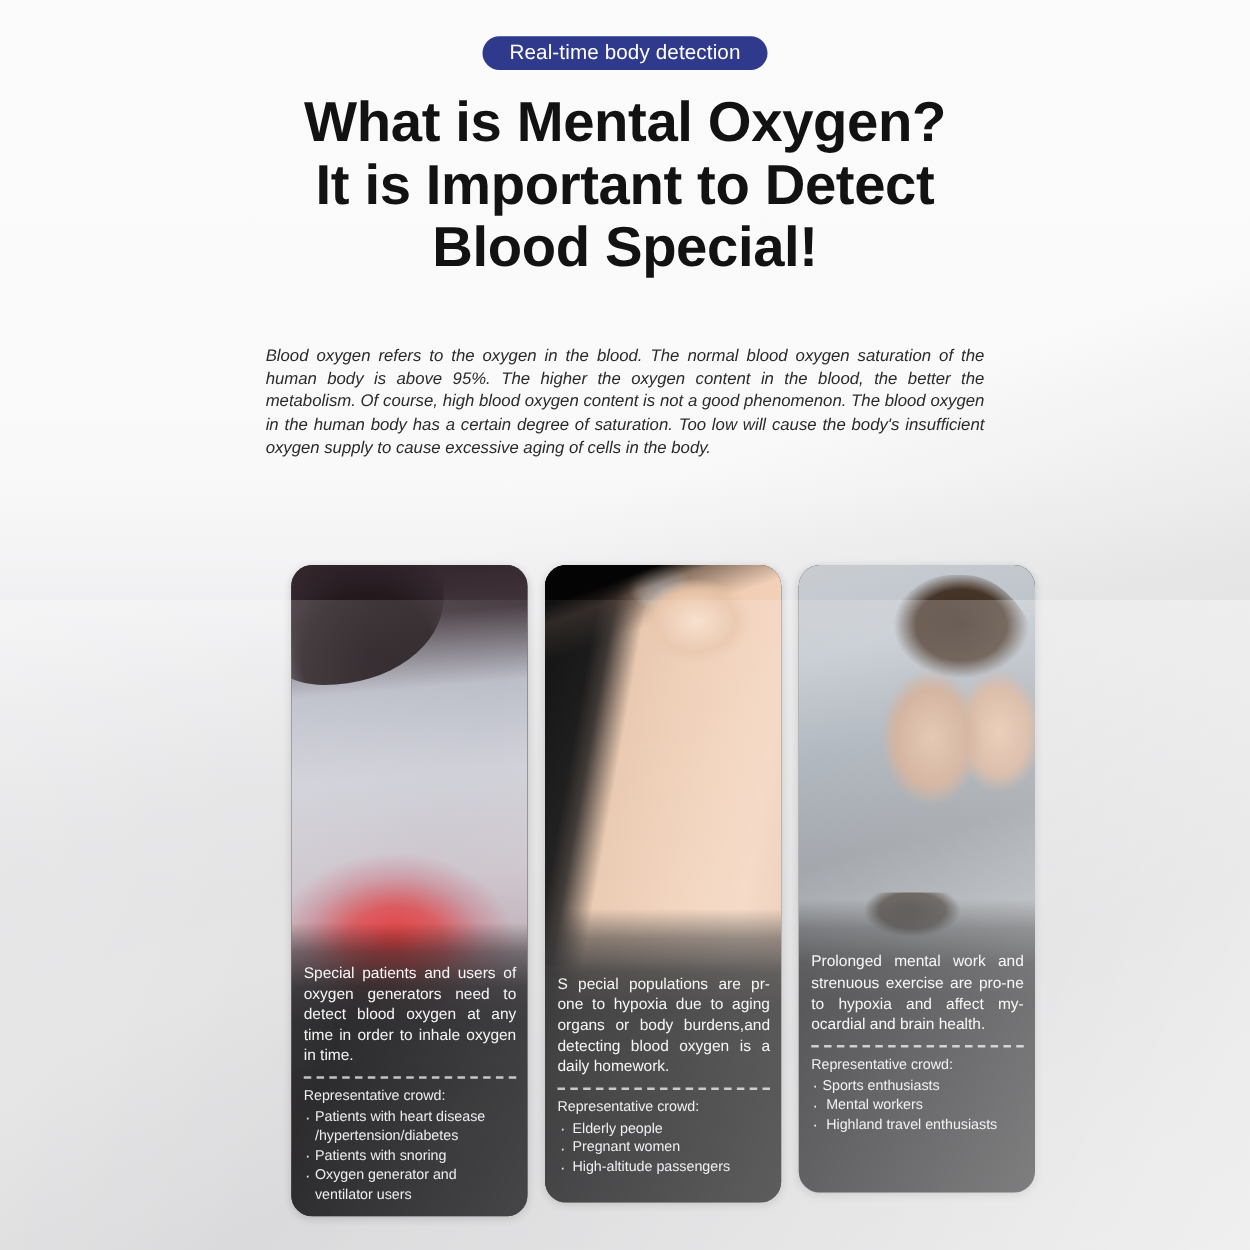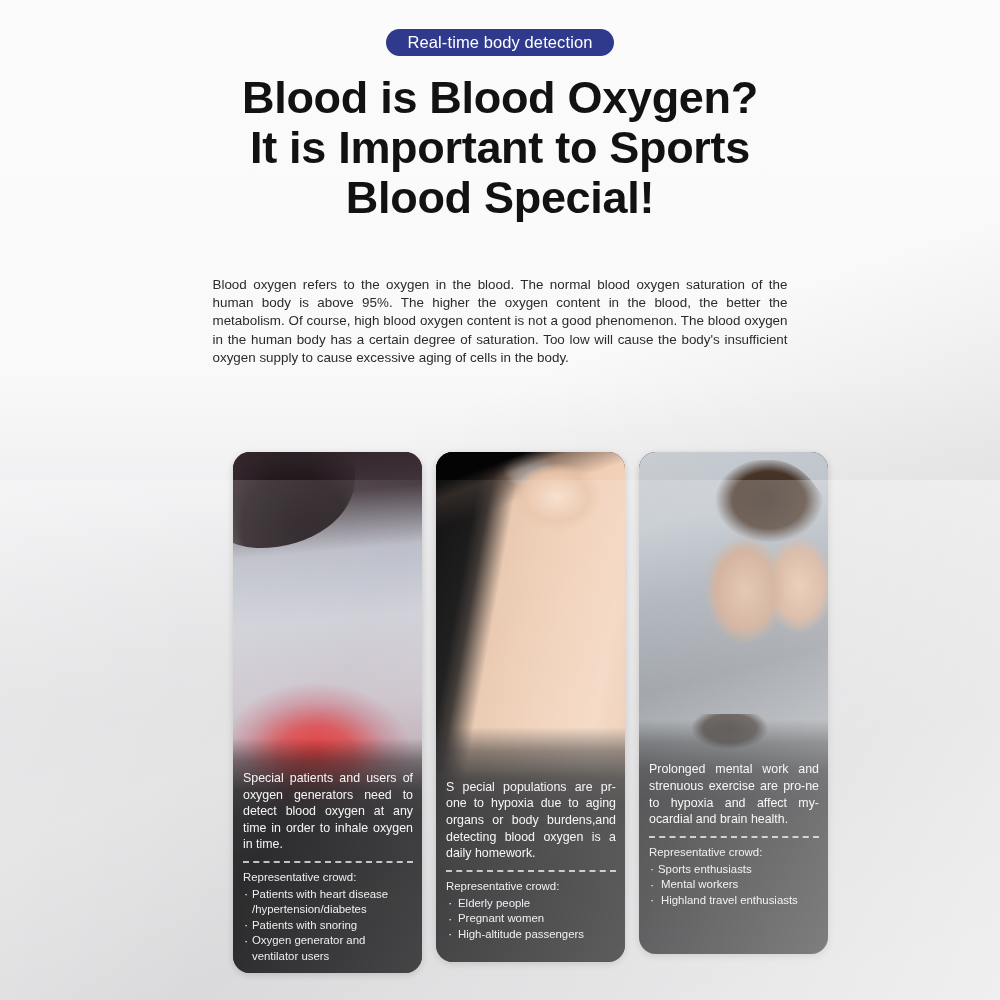--- a/index.html
+++ b/index.html
@@ -77,20 +77,21 @@
     justify-content: center;
     margin-top: 53px;
   }
   .para {
     width: 575px;
     color: #2b2b2b;
     font-size: 13.4px;
     line-height: 18.2px;
     text-align: justify;
     text-justify: inter-word;
+    font-style: italic;
   }
 
   
   .cards {
     position: absolute;
     top: 452px;
     left: 233px;
     width: 596px;
     display: flex;
     gap: 14px;
@@ -261,22 +262,22 @@
 <body>
 
 <div class="page">
   <div class="content">
 
     <div class="badge-row">
       <span class="badge">Real-time body detection</span>
     </div>
 
     <h1 class="headline">
-      <span class="ln">Blood is Blood Oxygen?</span>
-      <span class="ln">It is Important to Sports</span>
+      <span class="ln">What is Mental Oxygen?</span>
+      <span class="ln">It is Important to Detect</span>
       <span class="ln">Blood Special!</span>
     </h1>
 
     <div class="para-wrap">
       <p class="para">Blood oxygen refers to the oxygen in the blood. The normal blood oxygen saturation of the human body is above 95%. The higher the oxygen content in the blood, the better the metabolism. Of course, high blood oxygen content is not a good phenomenon. The blood oxygen in the human body has a certain degree of saturation. Too low will cause the body's insufficient oxygen supply to cause excessive aging of cells in the body.</p>
     </div>
 
   </div>
 
   <div class="cards">

